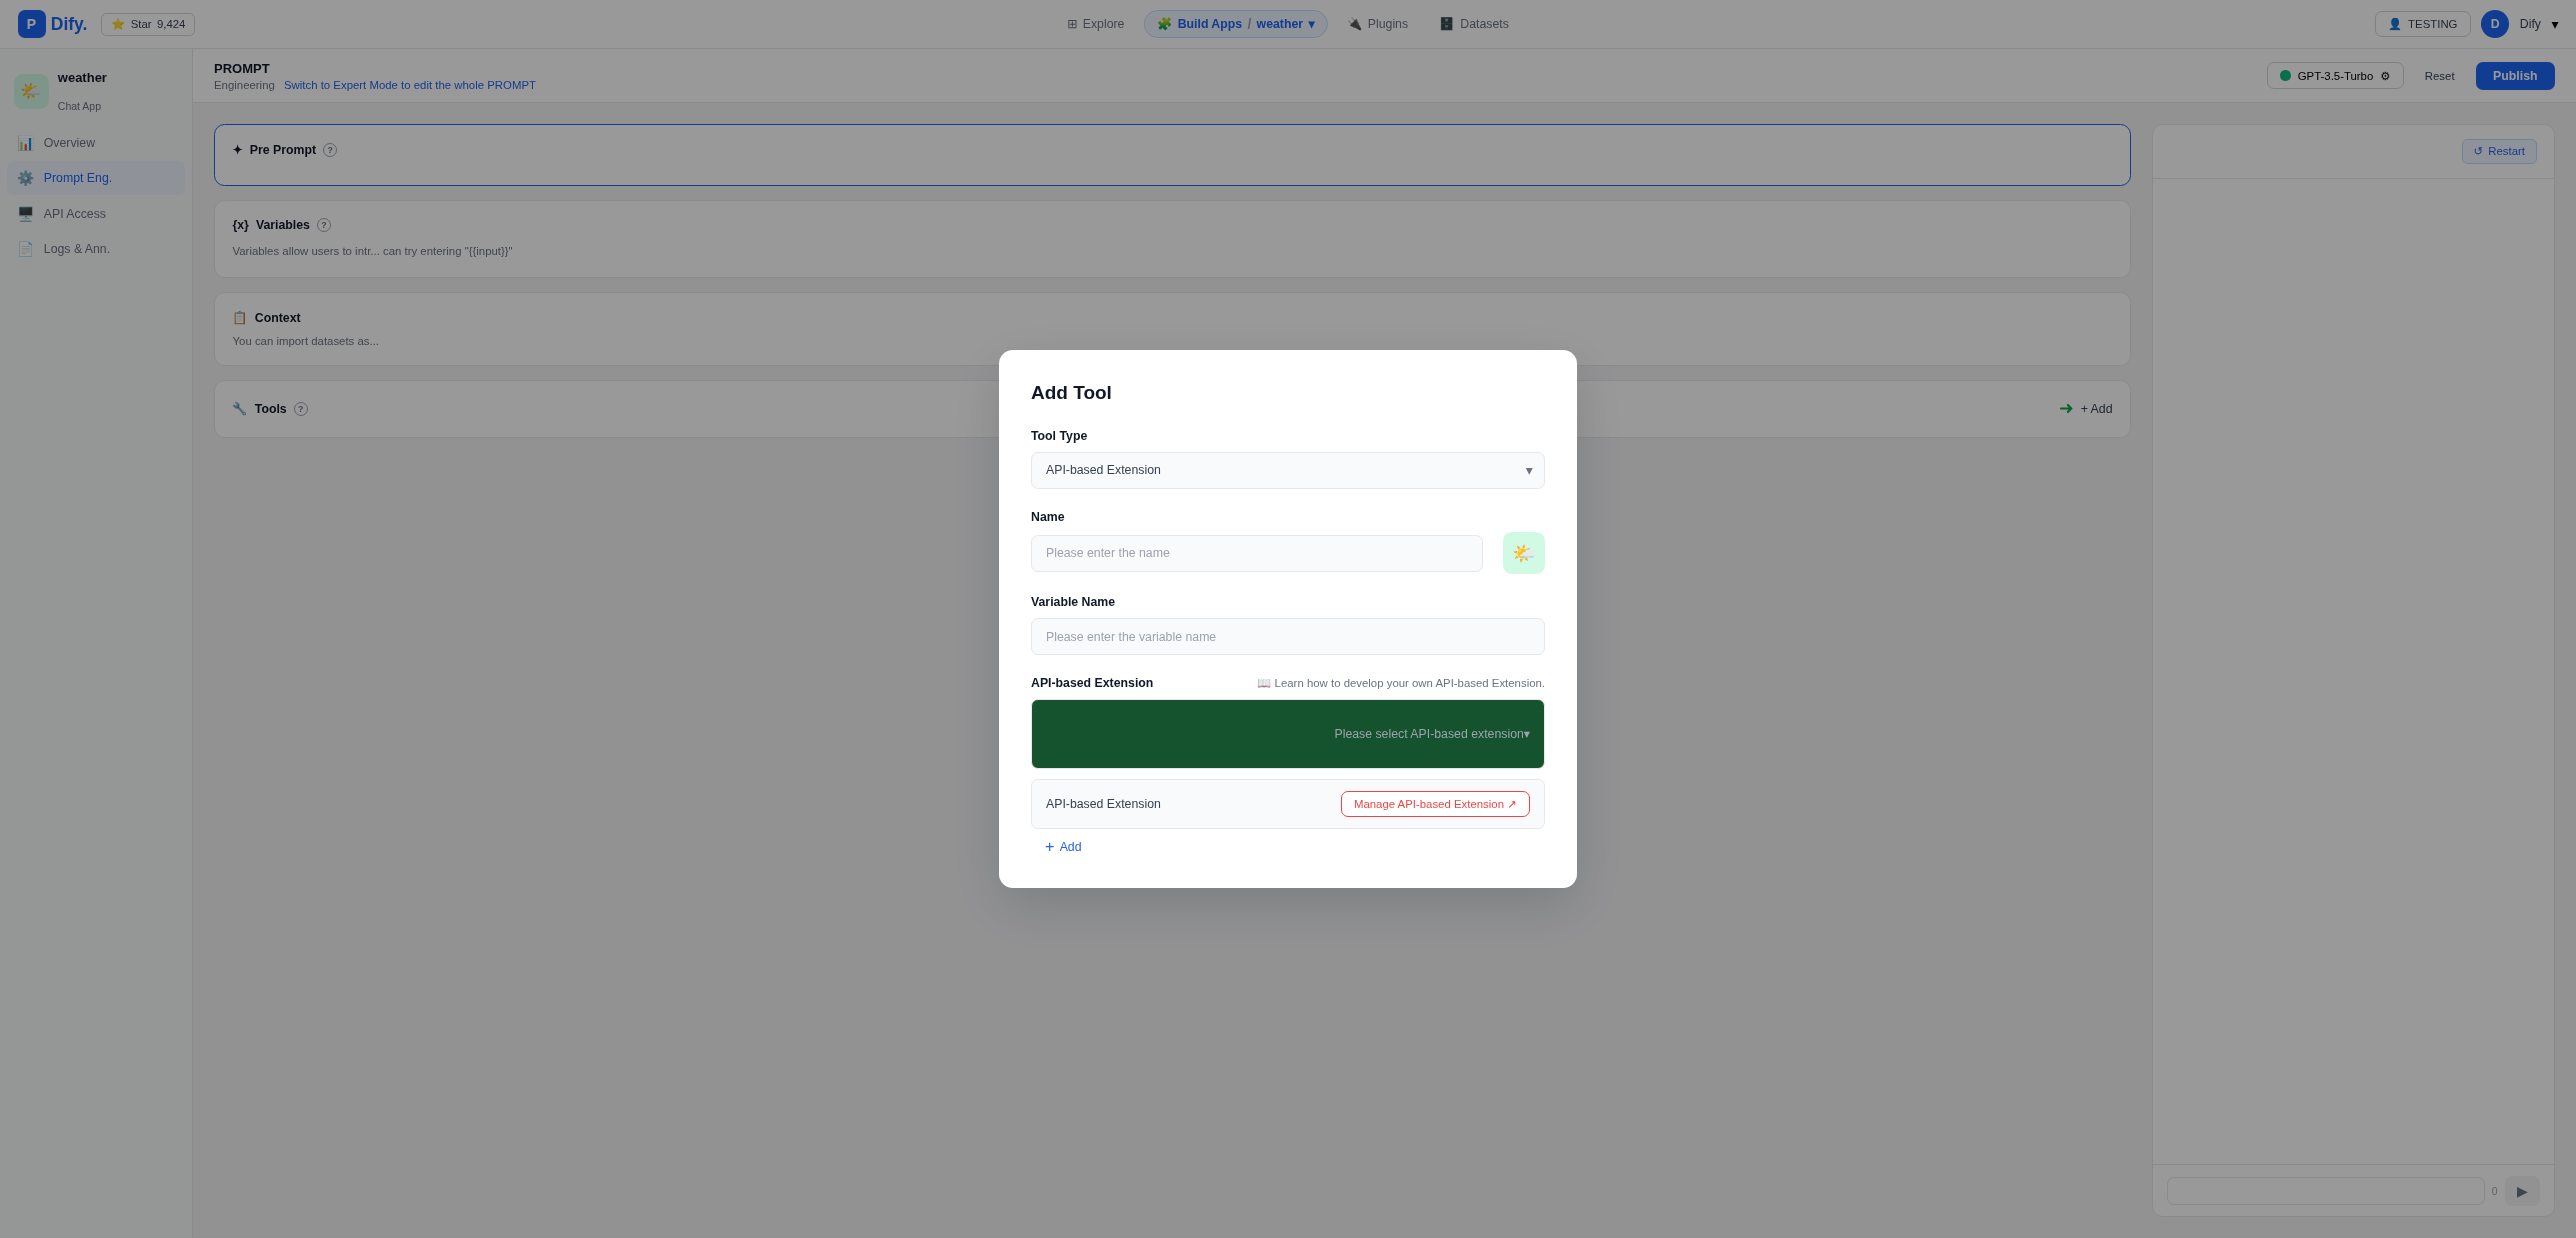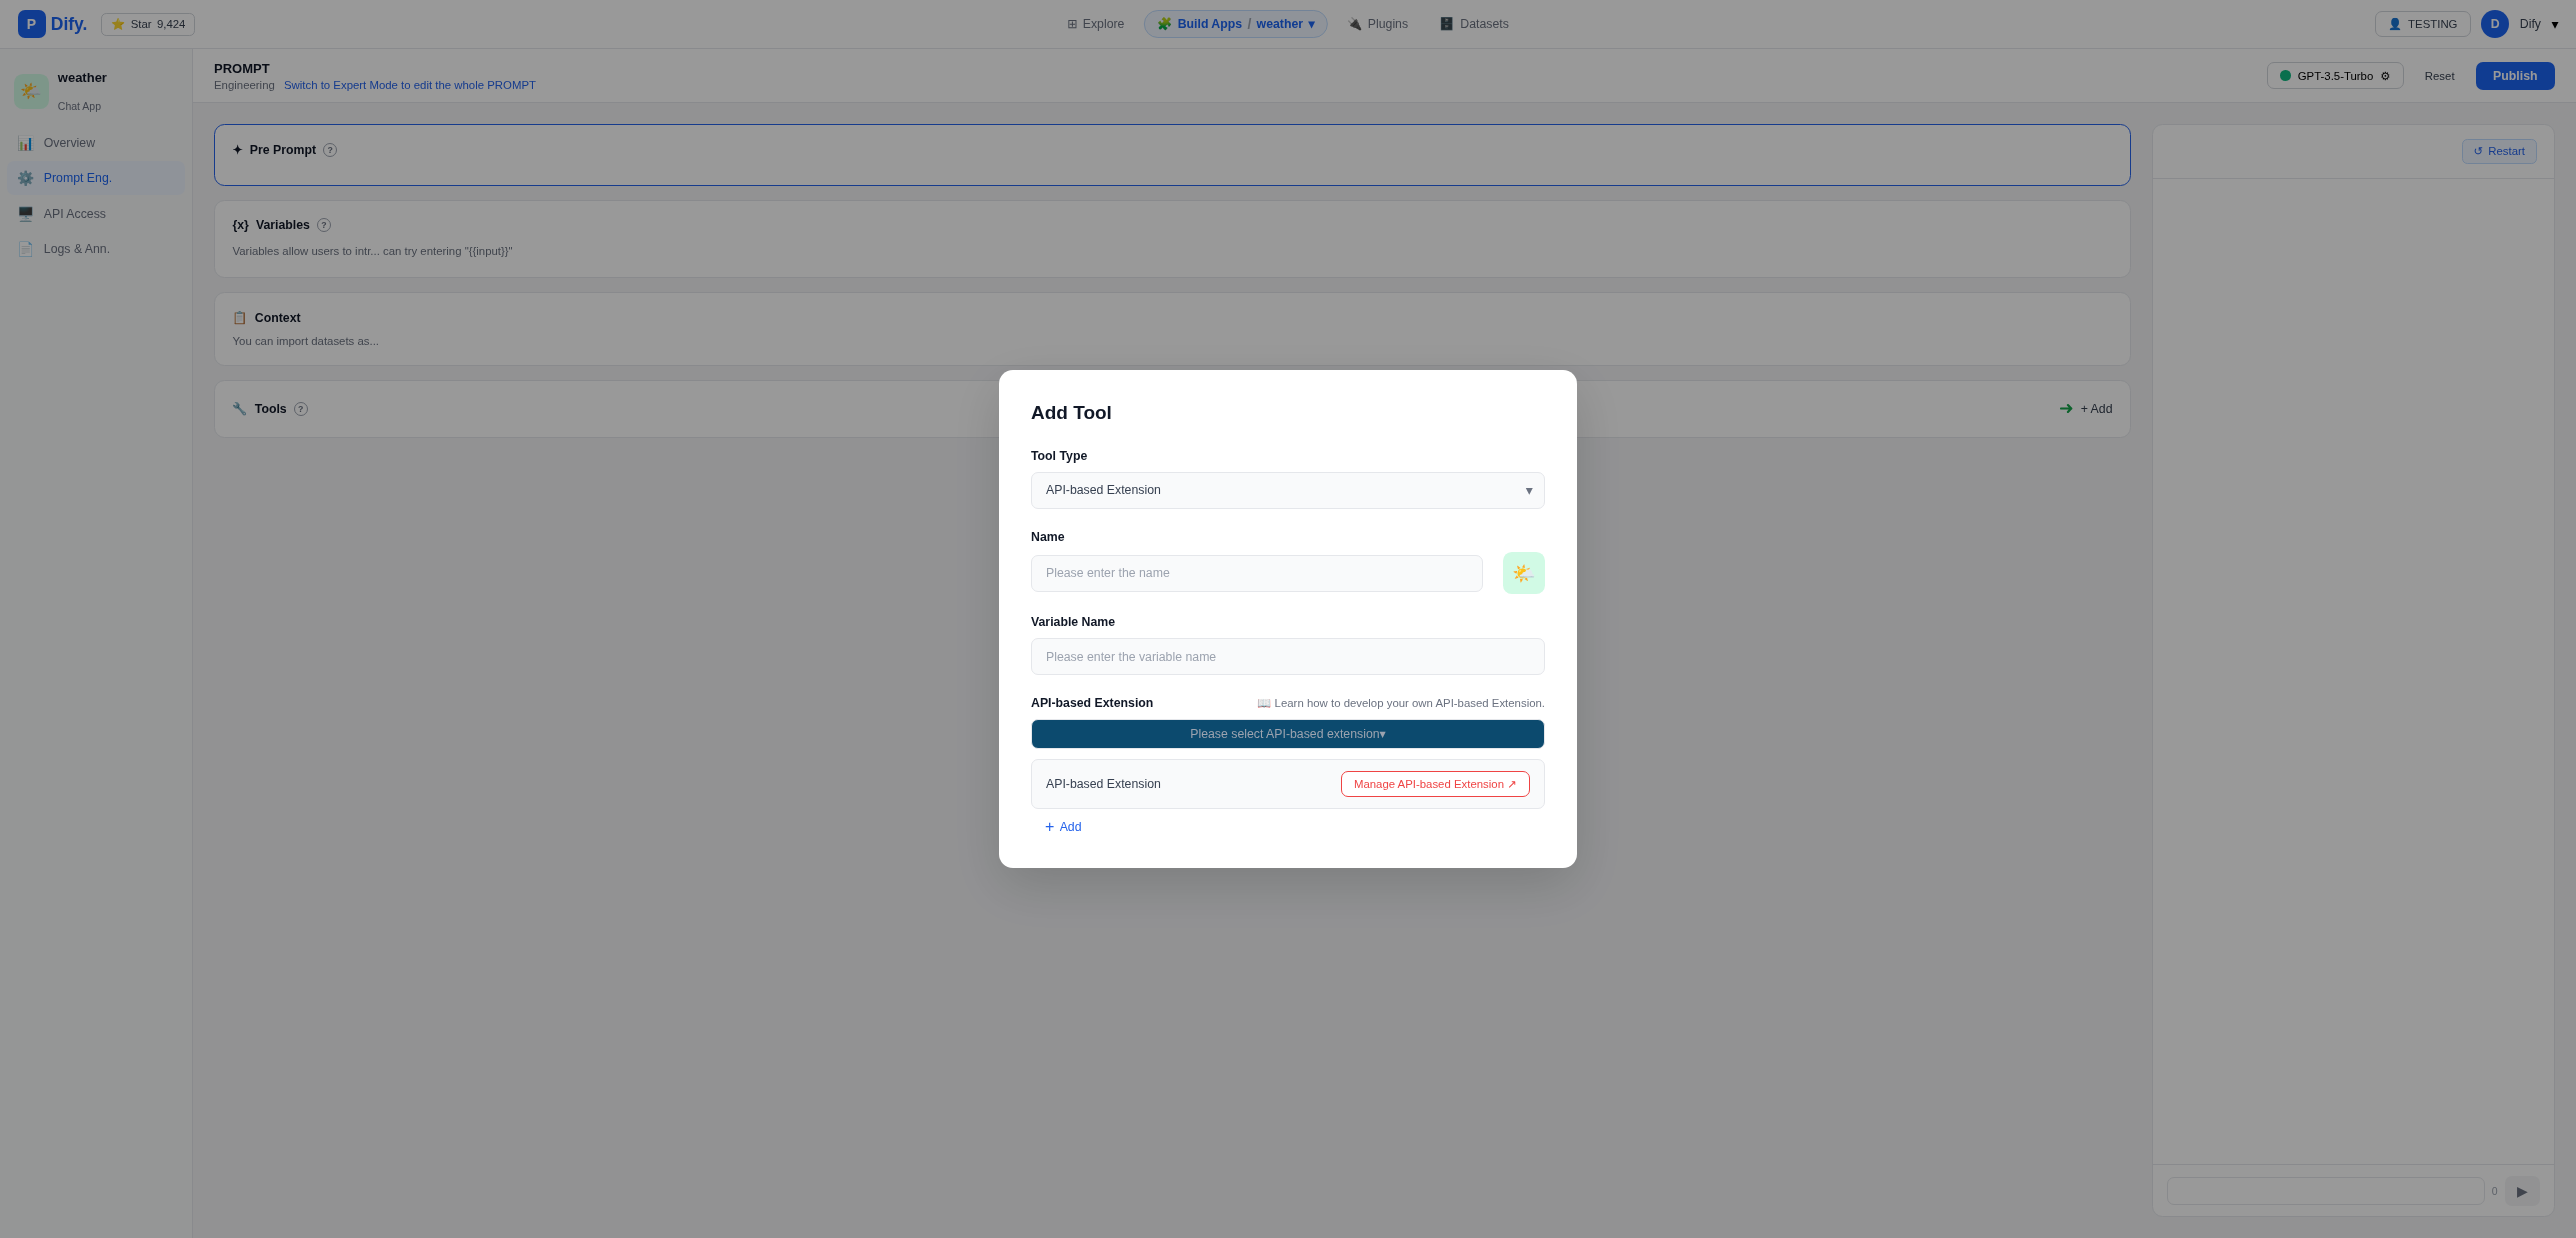--- a/index.html
+++ b/index.html
@@ -89,21 +89,21 @@
     .modal-input::placeholder { color: #9ca3af; }
     .name-row { display: flex; align-items: center; gap: 20px; margin-bottom: 21px; }
     .name-row input { flex: 1; border: 0.9px solid #e5e7eb; border-radius: 7px; padding: 10.5px 14px; font-size: 12.3px; color: #374151; background: #f9fafb; outline: none; }
     .name-row input::placeholder { color: #9ca3af; }
     .emoji-btn { width: 42px; height: 42px; background: #d1fae5; border-radius: 8.8px; border: none; cursor: pointer; font-size: 19px; display: flex; align-items: center; justify-content: center; flex-shrink: 0; }
 
     .api-section-header { display: flex; align-items: center; justify-content: space-between; margin-bottom: 8.8px; }
     .api-label { font-size: 12.3px; font-weight: 600; color: #111827; }
     .learn-link { font-size: 11.4px; color: #6b7280; display: flex; align-items: center; gap: 3.5px; cursor: pointer; }
 
-    .extension-dropdown { width: 100%; border: 0.9px solid #e5e7eb; border-radius: 7px; padding: 7px 14px; font-size: 12.3px; color: #9ca3af; background: #0c4a6e; display: flex; align-items: center; justify-content: center; cursor: pointer; margin-bottom: 10.5px; }
+    .extension-dropdown { width: 100%; border: 0.9px solid #e5e7eb; border-radius: 7px; padding: 27px 14px; font-size: 12.3px; color: #9ca3af; background: #14532d; display: flex; align-items: center; justify-content: flex-end; cursor: pointer; margin-bottom: 10.5px; }
 
     .extension-row { display: flex; align-items: center; justify-content: space-between; padding: 10.5px 14px; background: #f9fafb; border-radius: 7px; border: 0.9px solid #e5e7eb; }
     .extension-name { font-size: 12.3px; color: #374151; }
     .manage-btn { border: 1.8px solid #ef4444; border-radius: 7px; padding: 5.3px 12.3px; font-size: 11.4px; color: #ef4444; cursor: pointer; background: #fff; display: flex; align-items: center; gap: 3.5px; font-weight: 500; }
 
     .add-row { display: flex; align-items: center; gap: 5.3px; padding: 8.8px 14px 0; font-size: 12.3px; color: #2563eb; cursor: pointer; }
     .add-plus { font-size: 16px; font-weight: 300; }
   </style>
 </head>
 <body>

